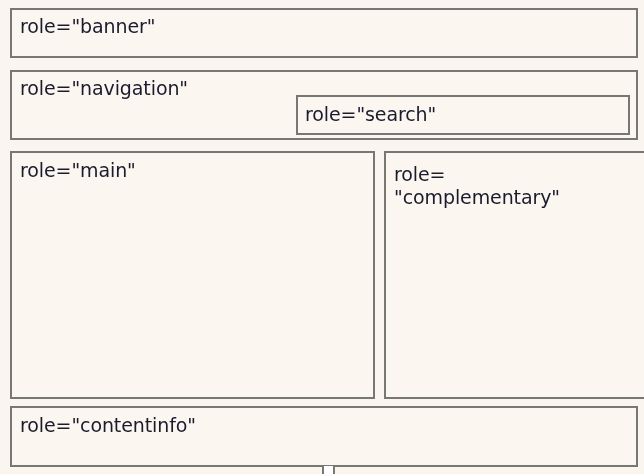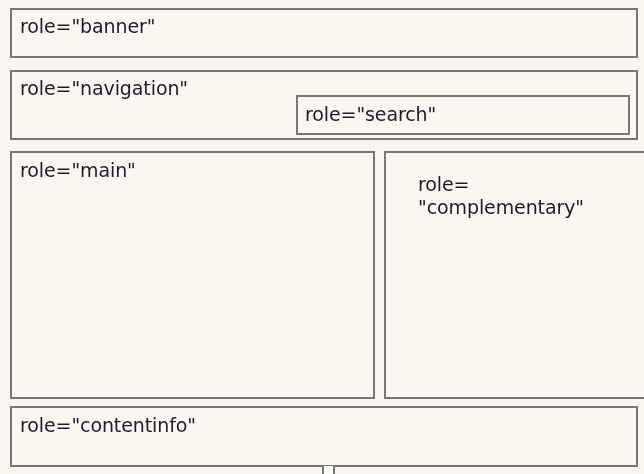--- a/index.html
+++ b/index.html
@@ -86,22 +86,21 @@
   }
 
   #complementary-box {
     left: 384px;
     top: 151px;
     width: 262px;
     height: 248px;
   }
   #complementary-label {
     left: 8px;
-    top: 20px;
-    margin-left: 24px;
+    top: 10px;
   }
 
   #contentinfo-box {
     left: 10px;
     top: 406px;
     width: 628px;
     height: 61px;
   }
   #contentinfo-label {
     left: 8px;

